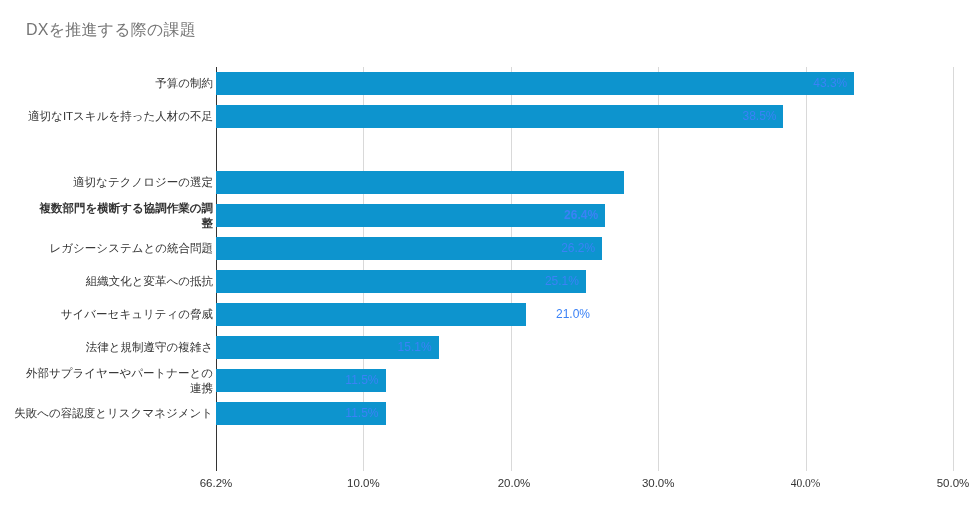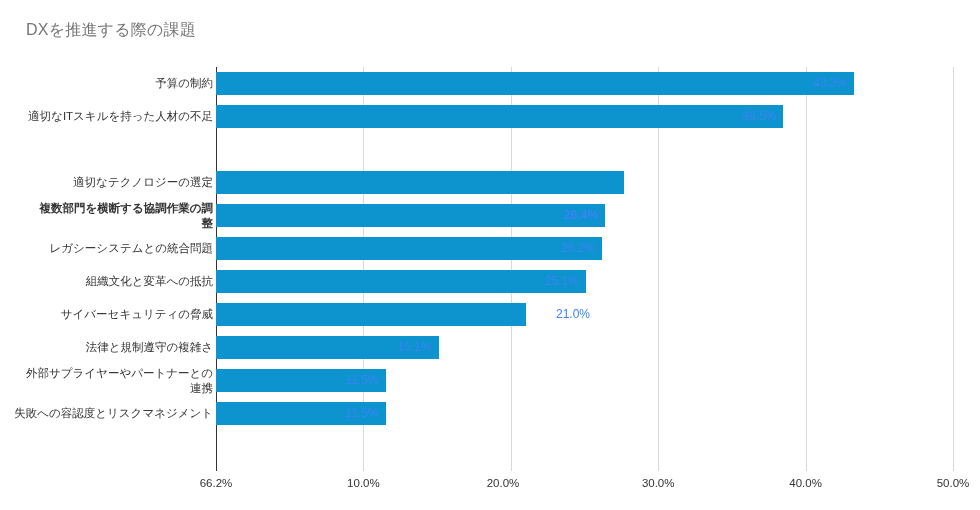--- a/index.html
+++ b/index.html
@@ -158,20 +158,20 @@
         </div>
         <div class="row" style="top: 330px;">
           <div class="cat-label" style="top: 9px;">失敗への容認度とリスクマネジメント</div>
           <div class="bar" style="width: 169.51px;"></div>
           <div class="bar-value" style="left: 0px; width: 169.51px;">11.5%</div>
         </div>
       </div>
     <div class="xticks">
         <div class="xtick" style="left: 0px;">66.2%</div>
         <div class="xtick" style="left: 147.4px;">10.0%</div>
-        <div class="xtick" style="left: 287px; text-align: center;">20.0%</div>
+        <div class="xtick" style="left: 298px; text-align: center;">20.0%</div>
         <div class="xtick" style="left: 442.2px;">30.0%</div>
-        <div class="xtick" style="left: 589.6px;">40.0%</div>
+        <div class="xtick" style="left: 589.6px; font-family: Liberation Serif, serif;">40.0%</div>
         <div class="xtick" style="left: 737px;">50.0%</div>
       </div>
   </div>
 
 </div>
 
 </body></html>

